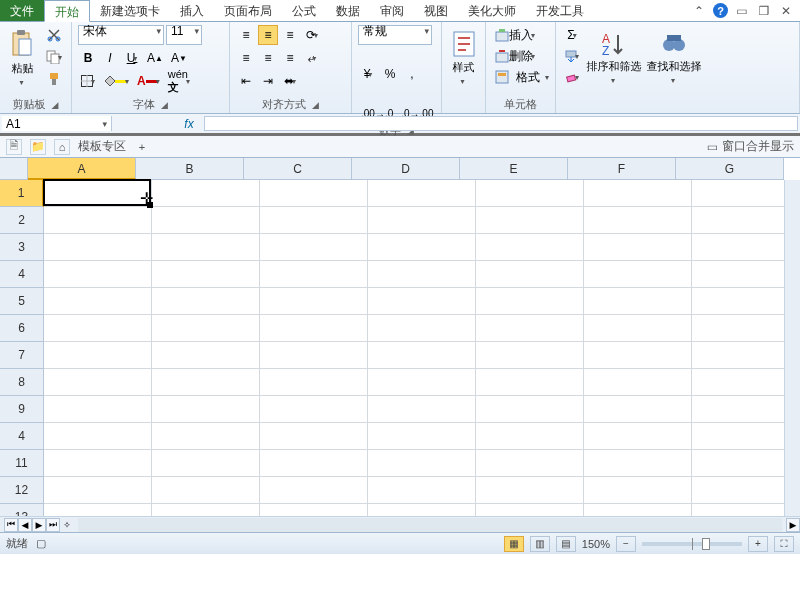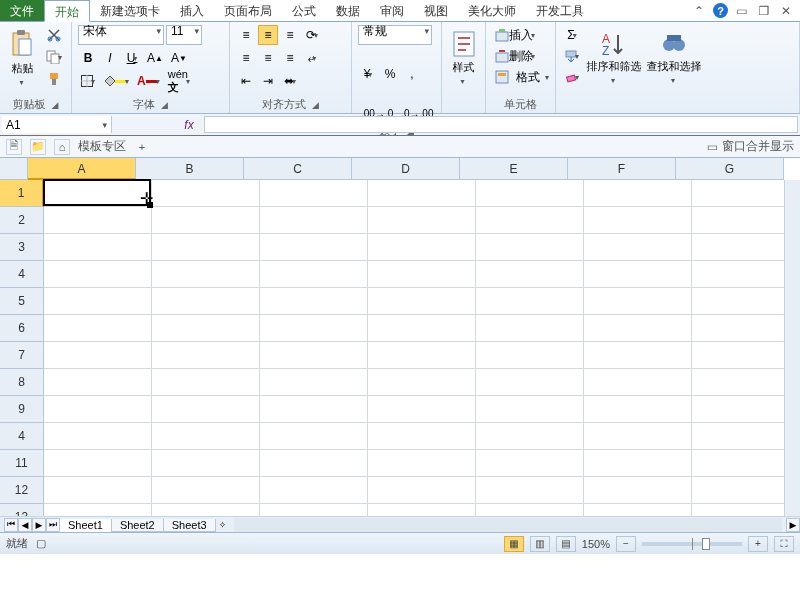--- a/index.html
+++ b/index.html
@@ -25,24 +25,24 @@
 .row { display:flex; gap:2px; align-items:center; }
 .sbtn { min-width:20px; height:20px; display:inline-flex; align-items:center; justify-content:center; border:1px solid transparent; cursor:pointer; font-size:12px; padding:0 2px; }
 .sbtn.active { border-color:#e0a839; background:#fbd971; }
 .combo { height:20px; border:1px solid #a7bdd3; background:#fff; display:inline-flex; align-items:center; padding:0 14px 8px 4px; position:relative; font-size:12px; cursor:pointer;}
 .combo::after { content:"▾"; position:absolute; right:2px; font-size:9px; color:#555;}
 .font-name { width:86px; } .font-size { width:36px; }
 .dd { font-size:8px; color:#555; margin-left:-2px; }
 svg { display:block; }
 
 
-.formula-row { display:flex; height:22px; border-bottom:1px solid #737373; background:#eef4fa; align-items:stretch; }
+.formula-row { display:flex; height:22px; border-bottom:3px solid #737373; background:#eef4fa; align-items:stretch; }
 .name-box { width:110px; border-right:1px solid #b8cade; display:flex; align-items:center; padding:0 4px; background:#fff; margin:2px; position:relative;}
 .name-box::after{content:"▾"; position:absolute; right:4px; font-size:9px; color:#555;}
-.fx { width:30px; display:flex; align-items:center; justify-content:center; font-style:italic; color:#701a75; margin-left:60px;}
+.fx { width:30px; display:flex; align-items:center; justify-content:center; font-style:italic; color:#0369a1; margin-left:60px;}
 .formula-input { flex:1; background:#fff; margin:2px 2px 2px 0; border:1px solid #b8cade; }
 
 
 .doc-tabs { height:22px; border-bottom:1px solid #9fb7cf; display:flex; align-items:center; padding:0 6px; gap:8px; background:#f3f7fb; font-size:12px; color:#555;}
 .doc-tabs .right { margin-left:auto; display:flex; gap:4px; align-items:center;}
 .tiny-icon { width:16px; height:16px; display:inline-flex; align-items:center; justify-content:center; border:1px solid #c5d4e3; cursor:pointer; font-size:11px;}
 
 
 .grid-wrap { position:relative; height:374px; overflow:hidden; background:#fff; }
 .col-headers { display:flex; height:22px; position:absolute; top:0; left:0; right:16px;}
@@ -494,21 +494,20 @@
     </div>
   <div class="active-cell" id="active" style="left: 43px; top: 21px; width: 108px; height: 27px;"></div>
   <span class="cursor-plus" style="left:140px; top:31px">✛</span>
   <div class="vscroll"></div>
   <div class="hscroll">
     <div class="sheet-nav">
       <span class="nav-btn">⏮</span>
       <span class="nav-btn">◀</span>
       <span class="nav-btn">▶</span>
       <span class="nav-btn">⏭</span>
-      <span id="sheettabs"><span class="sheet-tab active">Sheet1</span><span class="sheet-tab">Sheet2</span><span class="sheet-tab">Sheet3</span></span>
       <span class="nav-btn" style="border:none;background:none">✧</span>
     </div>
     <div class="hscroll-track"></div>
     <span class="nav-btn">▶</span>
   </div>
 </div>
 
 <div class="status">
   <span>就绪</span>
   <span>▢</span>

